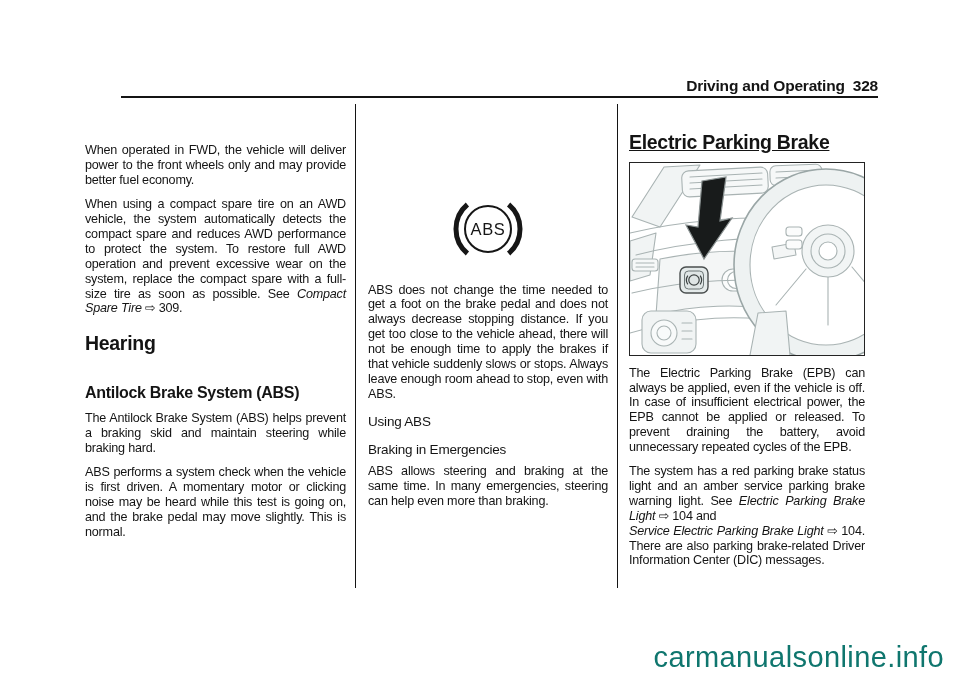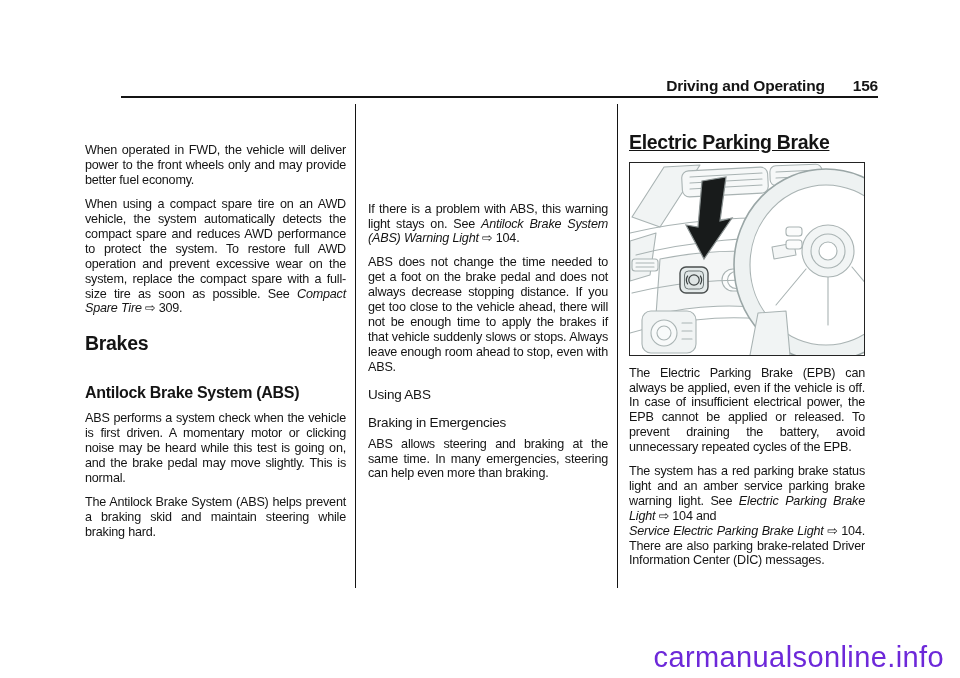--- a/index.html
+++ b/index.html
@@ -1,21 +1,21 @@
 <!DOCTYPE html>
 <html><head>
 <meta charset="utf-8">
 <style>
   html,body { margin:0; padding:0; background:#ffffff; }
   .page {
     position:relative; width:960px; height:678px; background:#ffffff;
     font-family:"Liberation Sans", sans-serif; color:#141414; overflow:hidden;
   }
   .running-header {
-    position:absolute; top:77px; right:82px; display:flex; gap:28px;
+    position:absolute; top:77px; right:82px; display:flex; gap:8px;
     font-weight:bold; font-size:15.5px; letter-spacing:-0.2px;
   }
   .header-rule { position:absolute; top:96px; left:121px; width:757px; height:2px; background:#141414; }
   .columns { position:absolute; left:85px; top:104px; width:781px; display:flex; align-items:center; }
   .col-left  { width:261px; }
   .col-mid   { width:240px; margin-left:12px; }
   .col-right { width:236px; margin-left:11px; }
   .vrule { width:1px; height:484px; background:#141414; flex:0 0 1px; }
   .vrule-1 { margin-left:9px; }
   .vrule-2 { margin-left:9px; }
@@ -29,53 +29,58 @@
   h3.minor   { font-size:13.5px; line-height:17px; font-weight:normal; letter-spacing:-0.2px; margin:11px 0 6px; }
   .ref { font-style:italic; }
   .epb-title { margin:2px 0 0;text-decoration:underline; }
   .abs-figure { height:88px; margin:10px 0 10px; display:flex; align-items:center; justify-content:center; }
   .epb-figure {
     width:234px; height:192px; border:1px solid #232323; margin:8px 0 10px;
     background:#ffffff; overflow:hidden;
   }
   .watermark {
     position:absolute; right:16px; bottom:5px; font-size:29px; line-height:32px;
-    color:#6d28d9; letter-spacing:0.4px; font-weight:400;
+    color:#0f766e; letter-spacing:0.4px; font-weight:400;
   }
 </style>
 </head>
 <body>
 
 <div class="page">
 
   <div class="running-header">
     <span>Driving and Operating</span>
-    <span>156</span>
+    <span>328</span>
   </div>
   <div class="header-rule"></div>
 
   <div class="columns">
 
     <div class="col-left">
       <p class="body first-para"><span>When operated in FWD, the vehicle will deliver power to the front wheels only and may provide better fuel economy.</span></p>
       <p class="body"><span>When using a compact spare tire on an AWD vehicle, the system automatically detects the compact spare and reduces AWD performance to protect the system. To restore full AWD operation and prevent excessive wear on the system, replace the compact spare with a full-size tire as soon as possible. See</span>
         <i class="ref">Compact Spare Tire</i>
         <span>⇨ 309.</span></p>
-      <h1 class="section">Brakes</h1>
+      <h1 class="section">Hearing</h1>
       <h2 class="sub">Antilock Brake System (ABS)</h2>
+      <p class="body"><span>The Antilock Brake System (ABS) helps prevent a braking skid and maintain steering while braking hard.</span></p>
       <p class="body"><span>ABS performs a system check when the vehicle is first driven. A momentary motor or clicking noise may be heard while this test is going on, and the brake pedal may move slightly. This is normal.</span></p>
-      <p class="body"><span>The Antilock Brake System (ABS) helps prevent a braking skid and maintain steering while braking hard.</span></p>
     </div>
 
     <div class="vrule vrule-1"></div>
 
     <div class="col-mid">
-      <p class="body"><span>If there is a problem with ABS, this warning light stays on. See</span>
-        <i class="ref">Antilock Brake System (ABS) Warning Light</i>
-        <span>⇨ 104.</span></p>
+      <div class="abs-figure">
+        <svg width="72" height="62" viewBox="-36 -31 72 62" aria-hidden="true">
+          <circle r="23" fill="none" stroke="#161616" stroke-width="2"></circle>
+          <text x="0" y="5.5" text-anchor="middle" font-size="16.5" letter-spacing="0.6" fill="#161616" font-family="Liberation Sans, sans-serif">ABS</text>
+          <path d="M -20.6 -24.5 A 32 32 0 0 0 -20.6 24.5" fill="none" stroke="#161616" stroke-width="5"></path>
+          <path d="M 20.6 -24.5 A 32 32 0 0 1 20.6 24.5" fill="none" stroke="#161616" stroke-width="5"></path>
+        </svg>
+      </div>
       <p class="body"><span>ABS does not change the time needed to get a foot on the brake pedal and does not always decrease stopping distance. If you get too close to the vehicle ahead, there will not be enough time to apply the brakes if that vehicle suddenly slows or stops. Always leave enough room ahead to stop, even with ABS.</span></p>
       <h3 class="minor">Using ABS</h3>
       <h3 class="minor">Braking in Emergencies</h3>
       <p class="body"><span>ABS allows steering and braking at the same time. In many emergencies, steering can help even more than braking.</span></p>
     </div>
 
     <div class="vrule vrule-2"></div>
 
     <div class="col-right">
       <h1 class="section epb-title">Electric Parking Brake</h1>

